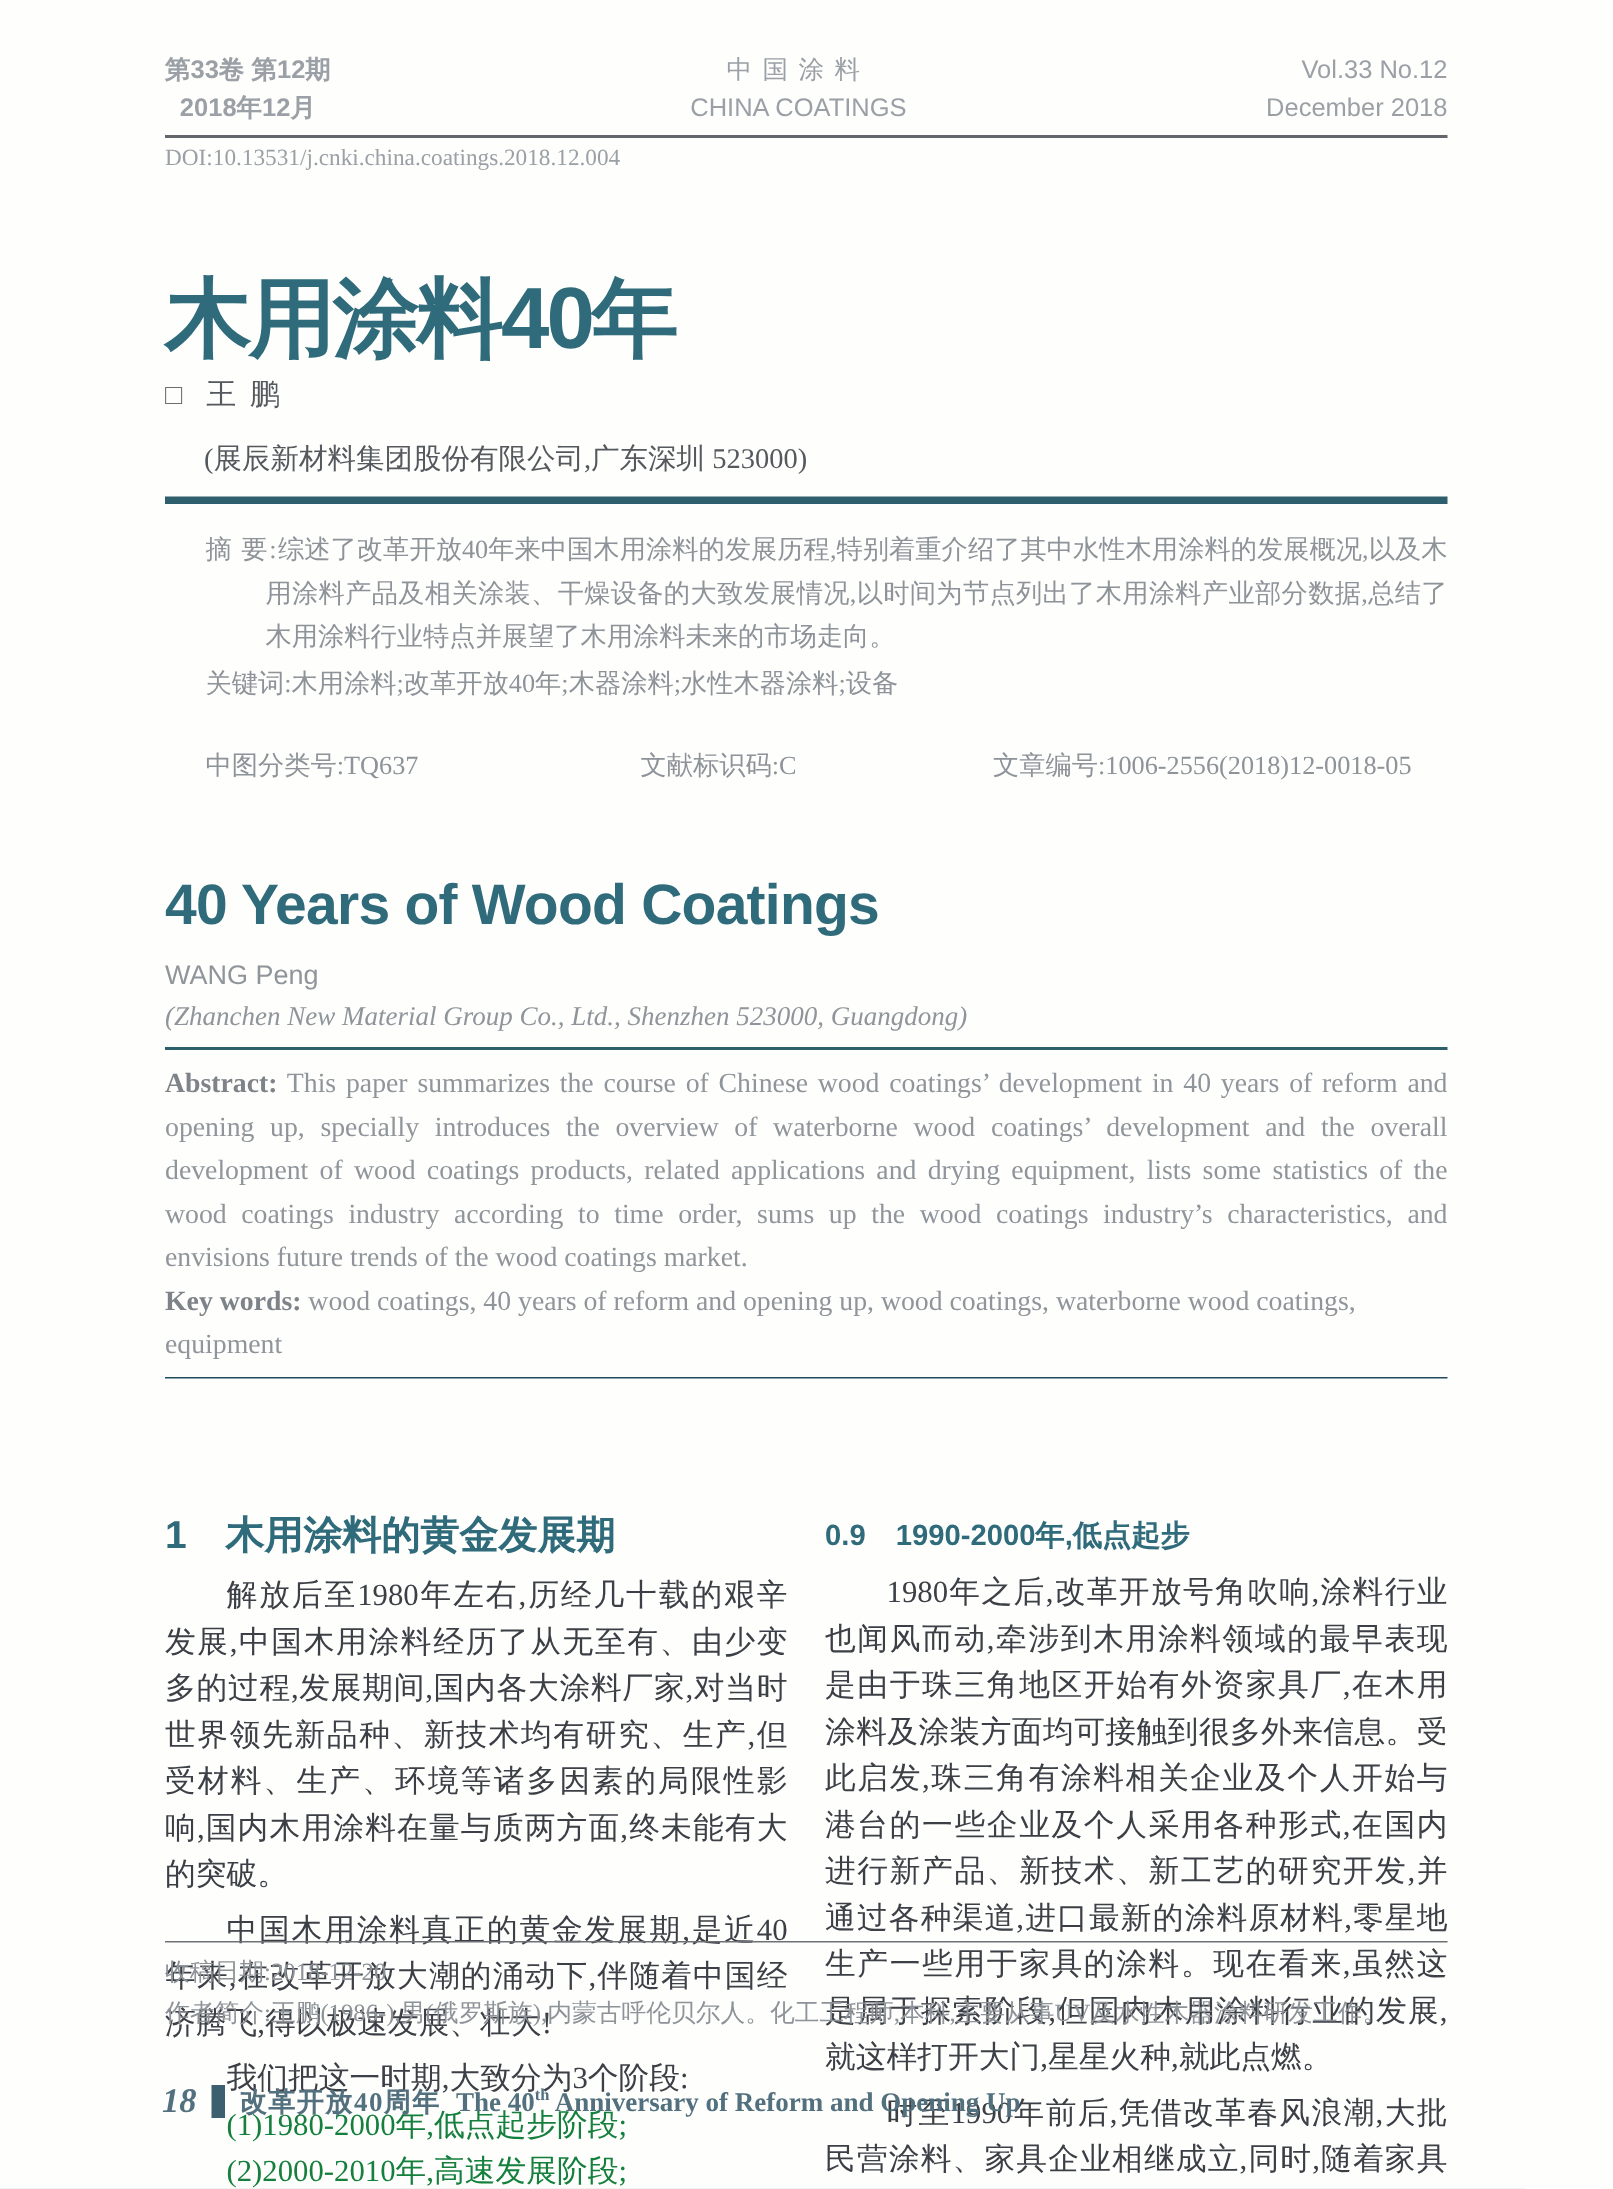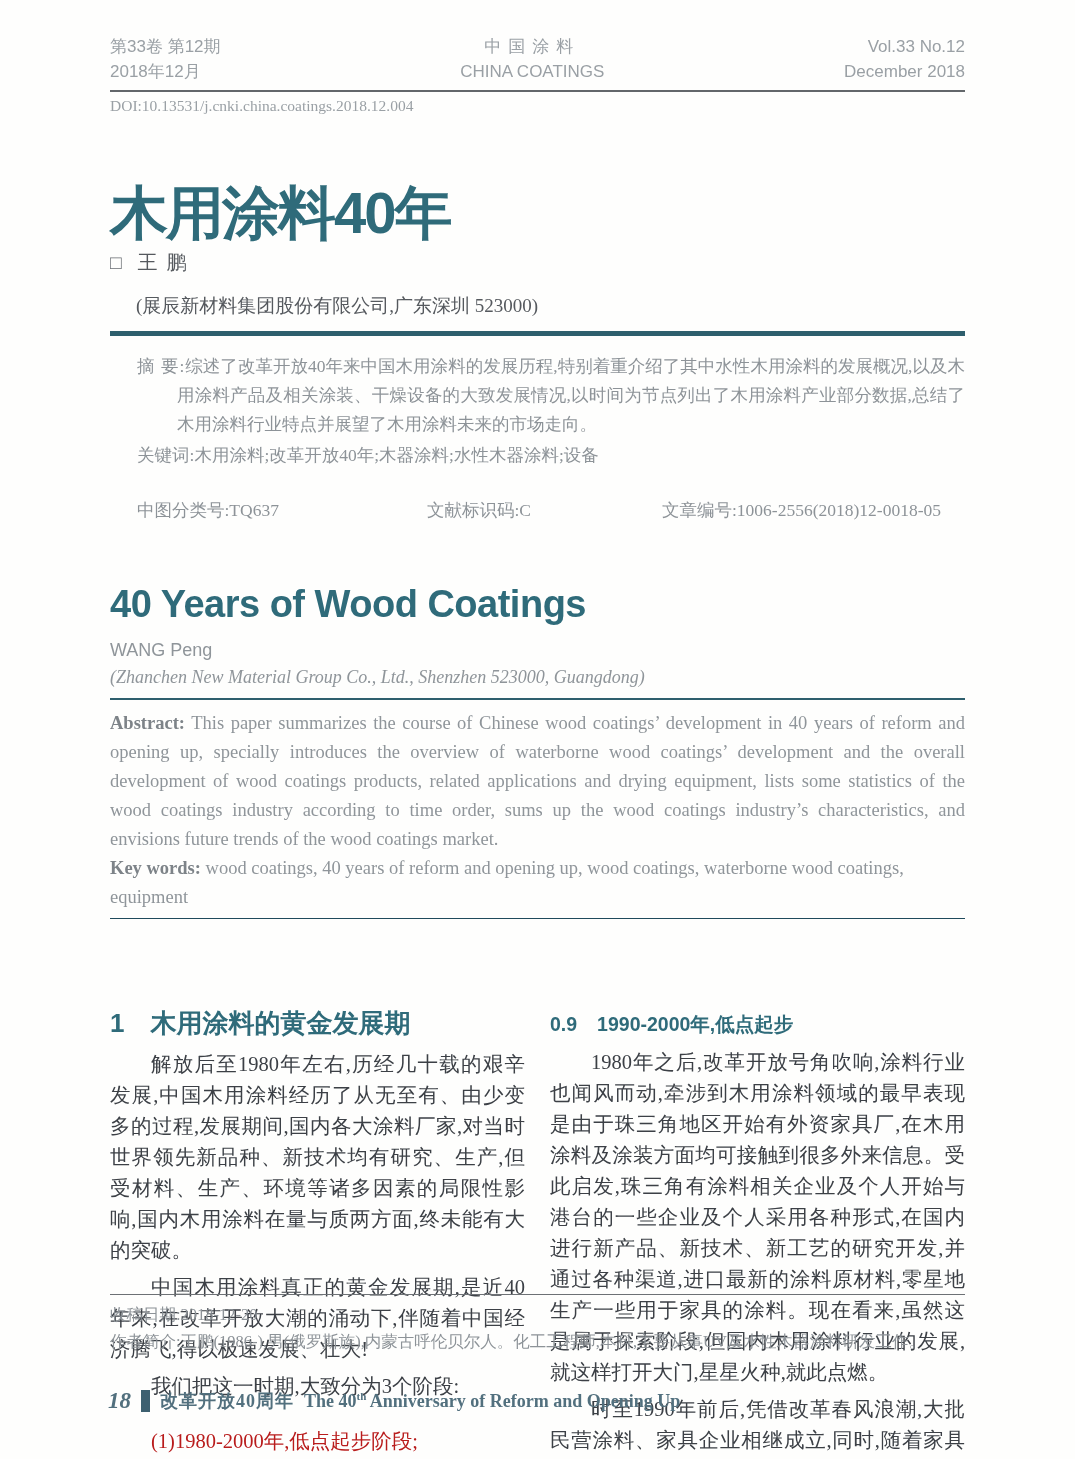--- a/index.html
+++ b/index.html
@@ -11,21 +11,21 @@
     background:#fefefd;
     font-family:"Liberation Serif","DejaVu Serif",serif;
     color:#3f434a;
     overflow:hidden;
   }
   .content { padding:34px 110px 0 110px; }
 
   
   .jheader { display:flex; justify-content:space-between; align-items:flex-start;
     color:#9aa0a5; font-family:"Liberation Sans","DejaVu Sans",sans-serif; font-size:17px; line-height:25px; }
-  .jheader .col-left { text-align:left; }
+  .jheader .col-left { text-align:center;font-weight:bold; }
   .jheader .col-center { text-align:center; }
   .jheader .col-center .cn { letter-spacing:7px; }
   .jheader .col-right { text-align:right; }
   .header-rule { border:none; border-top:2px solid #63676b; margin-top:6px; }
   .doi-line { color:#9aa0a5; font-size:15.5px; margin-top:5px; font-family:"Liberation Serif","DejaVu Serif",serif; }
 
   
   .article-title {
     margin-top:66px;
     color:#2f6b7a;
@@ -77,21 +77,21 @@
   .sec-heading .num { margin-right:26px; }
   .sub-heading {
     color:#2f6b7a;
     font-family:"Liberation Sans","DejaVu Sans",sans-serif;
     font-weight:bold; font-size:19.5px; line-height:26px;
     padding-top:4px;
   }
   .sub-heading .num { margin-right:20px; }
   .body-p { font-size:20.5px; line-height:31px; text-align:justify; text-indent:2em; color:#3c4046; margin-top:6px; }
   .col .body-p:first-of-type { margin-top:10px; }
-  .stage { font-size:20.5px; line-height:31px; text-indent:2em; color:#b91c1c;margin-top:24px; }
+  .stage { font-size:20.5px; line-height:31px; text-indent:2em; color:#15803d; }
 
   
   .footnotes { position:absolute; left:110px; right:110px; top:1294px; }
   .footnote-rule { border:none; border-top:1.5px solid #6d7175; }
   .fn-line { color:#8d9398; font-size:16.5px; line-height:27px; }
   .fn-line.first { margin-top:6px; }
 
   
   .page-footer { position:absolute; left:108px; top:1388px; display:flex; align-items:center; color:#52707e; }
   .pf-num { font-style:italic; font-weight:bold; font-size:23px; margin-right:10px; }

